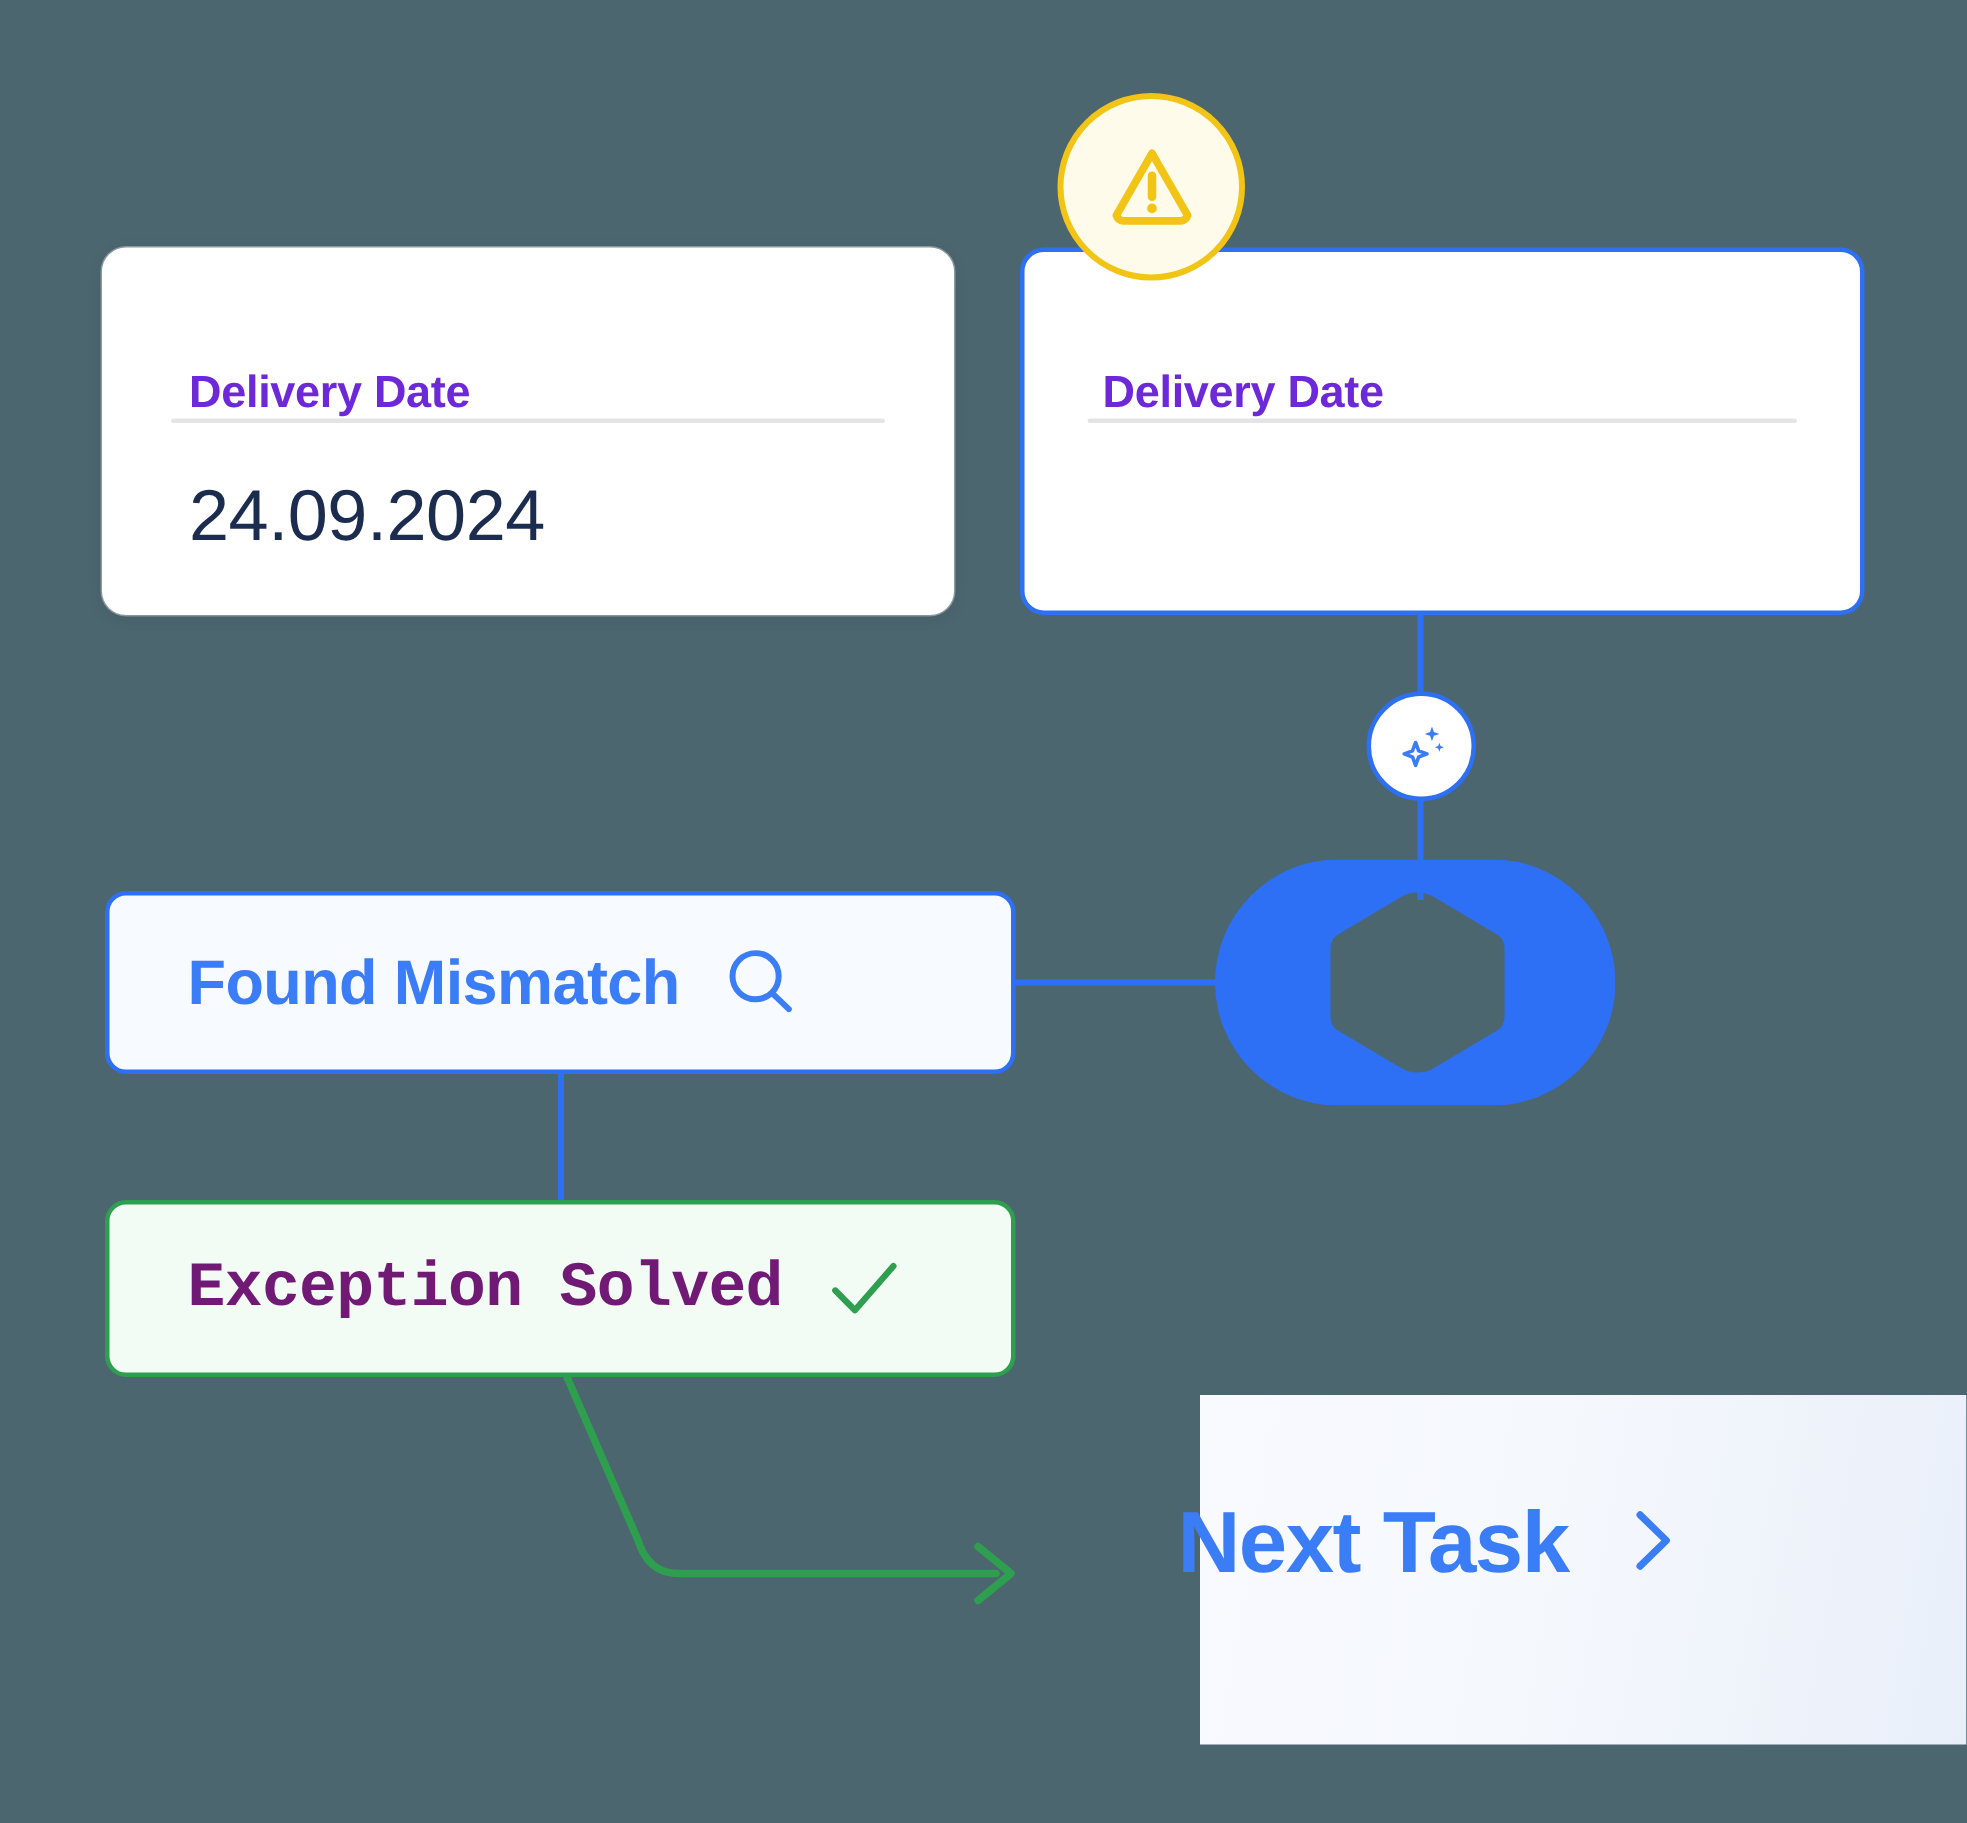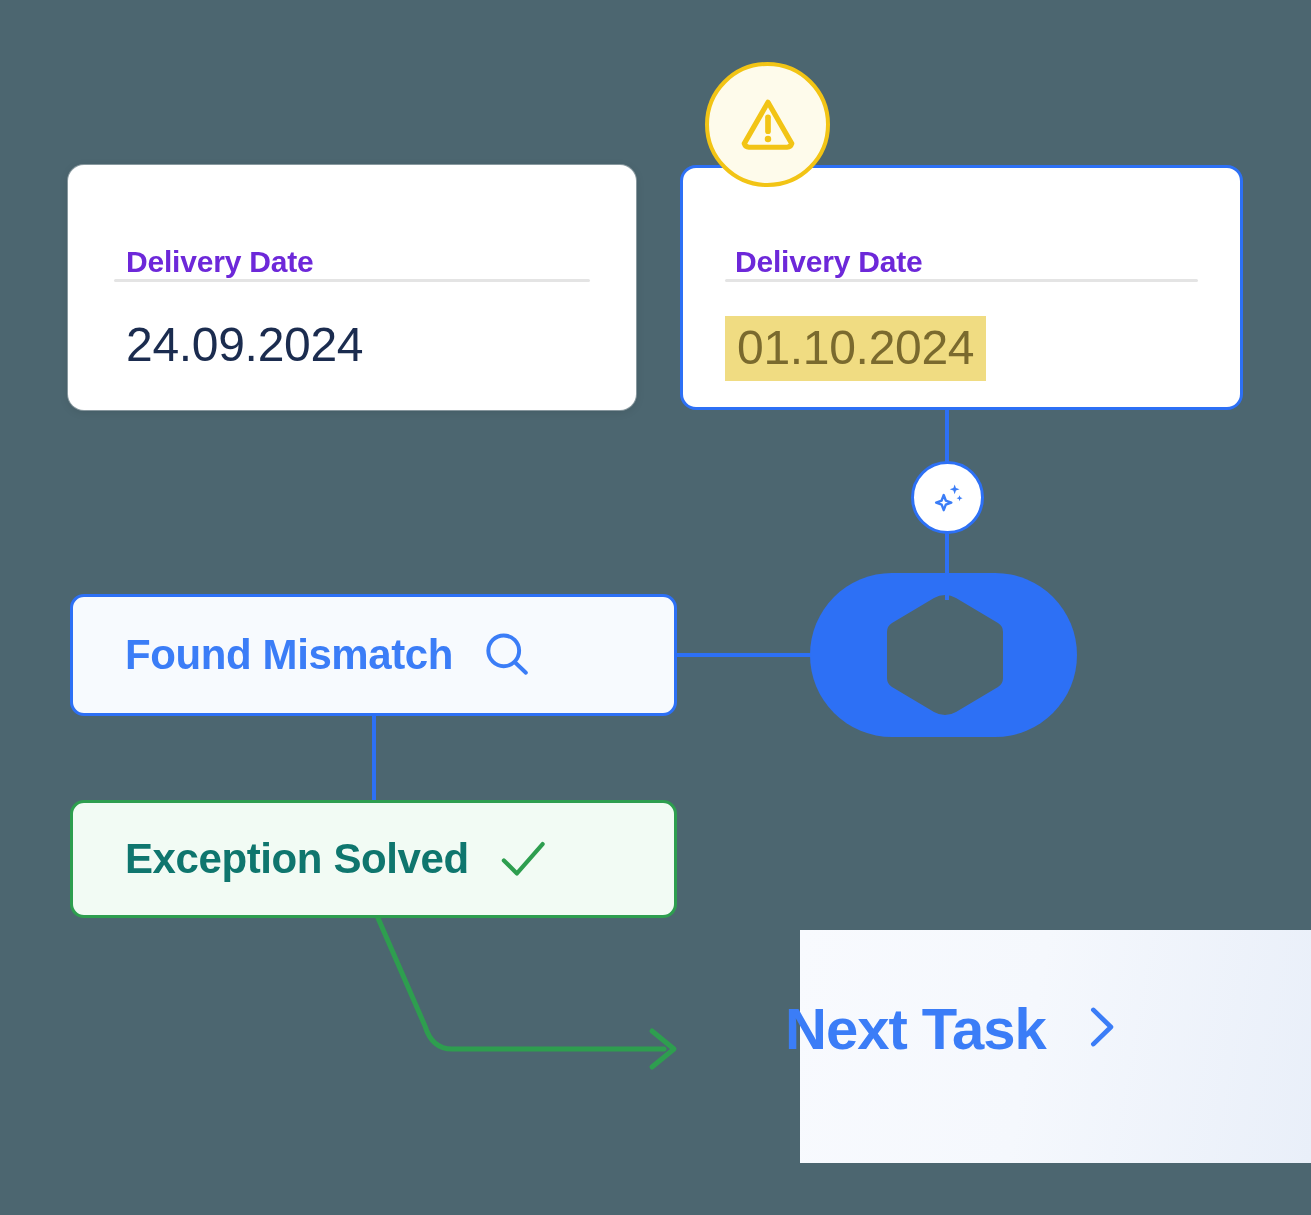--- a/index.html
+++ b/index.html
@@ -146,21 +146,21 @@
     background: #F2FBF4;
     border: 3px solid #2E9E4F;
   }
   .chip-label {
     font-size: 42px;
     font-weight: bold;
     letter-spacing: -0.4px;
     margin-left: 52px;
   }
   .chip-mismatch .chip-label { color: #3B7DF7; }
-  .chip-solved .chip-label { color: #0f766e; }
+  .chip-solved .chip-label { color: #701a75; font-family: Liberation Mono, monospace; }
   .chip-icon {
     margin-left: 26px;
     display: flex;
     align-items: center;
   }
   .chip-icon svg { display: block; }
 
   
   .next-panel {
     position: absolute;
@@ -212,21 +212,20 @@
 
   <div class="info-card card-plain">
     <div class="card-title">Delivery Date</div>
     <div class="card-divider"></div>
     <div class="card-value">24.09.2024</div>
   </div>
 
   <div class="info-card card-flagged">
     <div class="card-title">Delivery Date</div>
     <div class="card-divider"></div>
-    <div class="card-value">01.10.2024</div>
   </div>
 
   <div class="warn-badge">
     <svg viewBox="0 0 24 24">
       <path d="M12 3.2 L21.2 19.2 A2 2 0 0 1 19.4 20.6 L4.6 20.6 A2 2 0 0 1 2.8 19.2 Z" fill="none" stroke="#F2C415" stroke-width="2" stroke-linejoin="round"></path>
       <line x1="12" y1="9" x2="12" y2="14.4" stroke="#F2C415" stroke-width="2.2" stroke-linecap="round"></line>
       <circle cx="12" cy="17.4" r="1.25" fill="#F2C415"></circle>
     </svg>
   </div>
 

